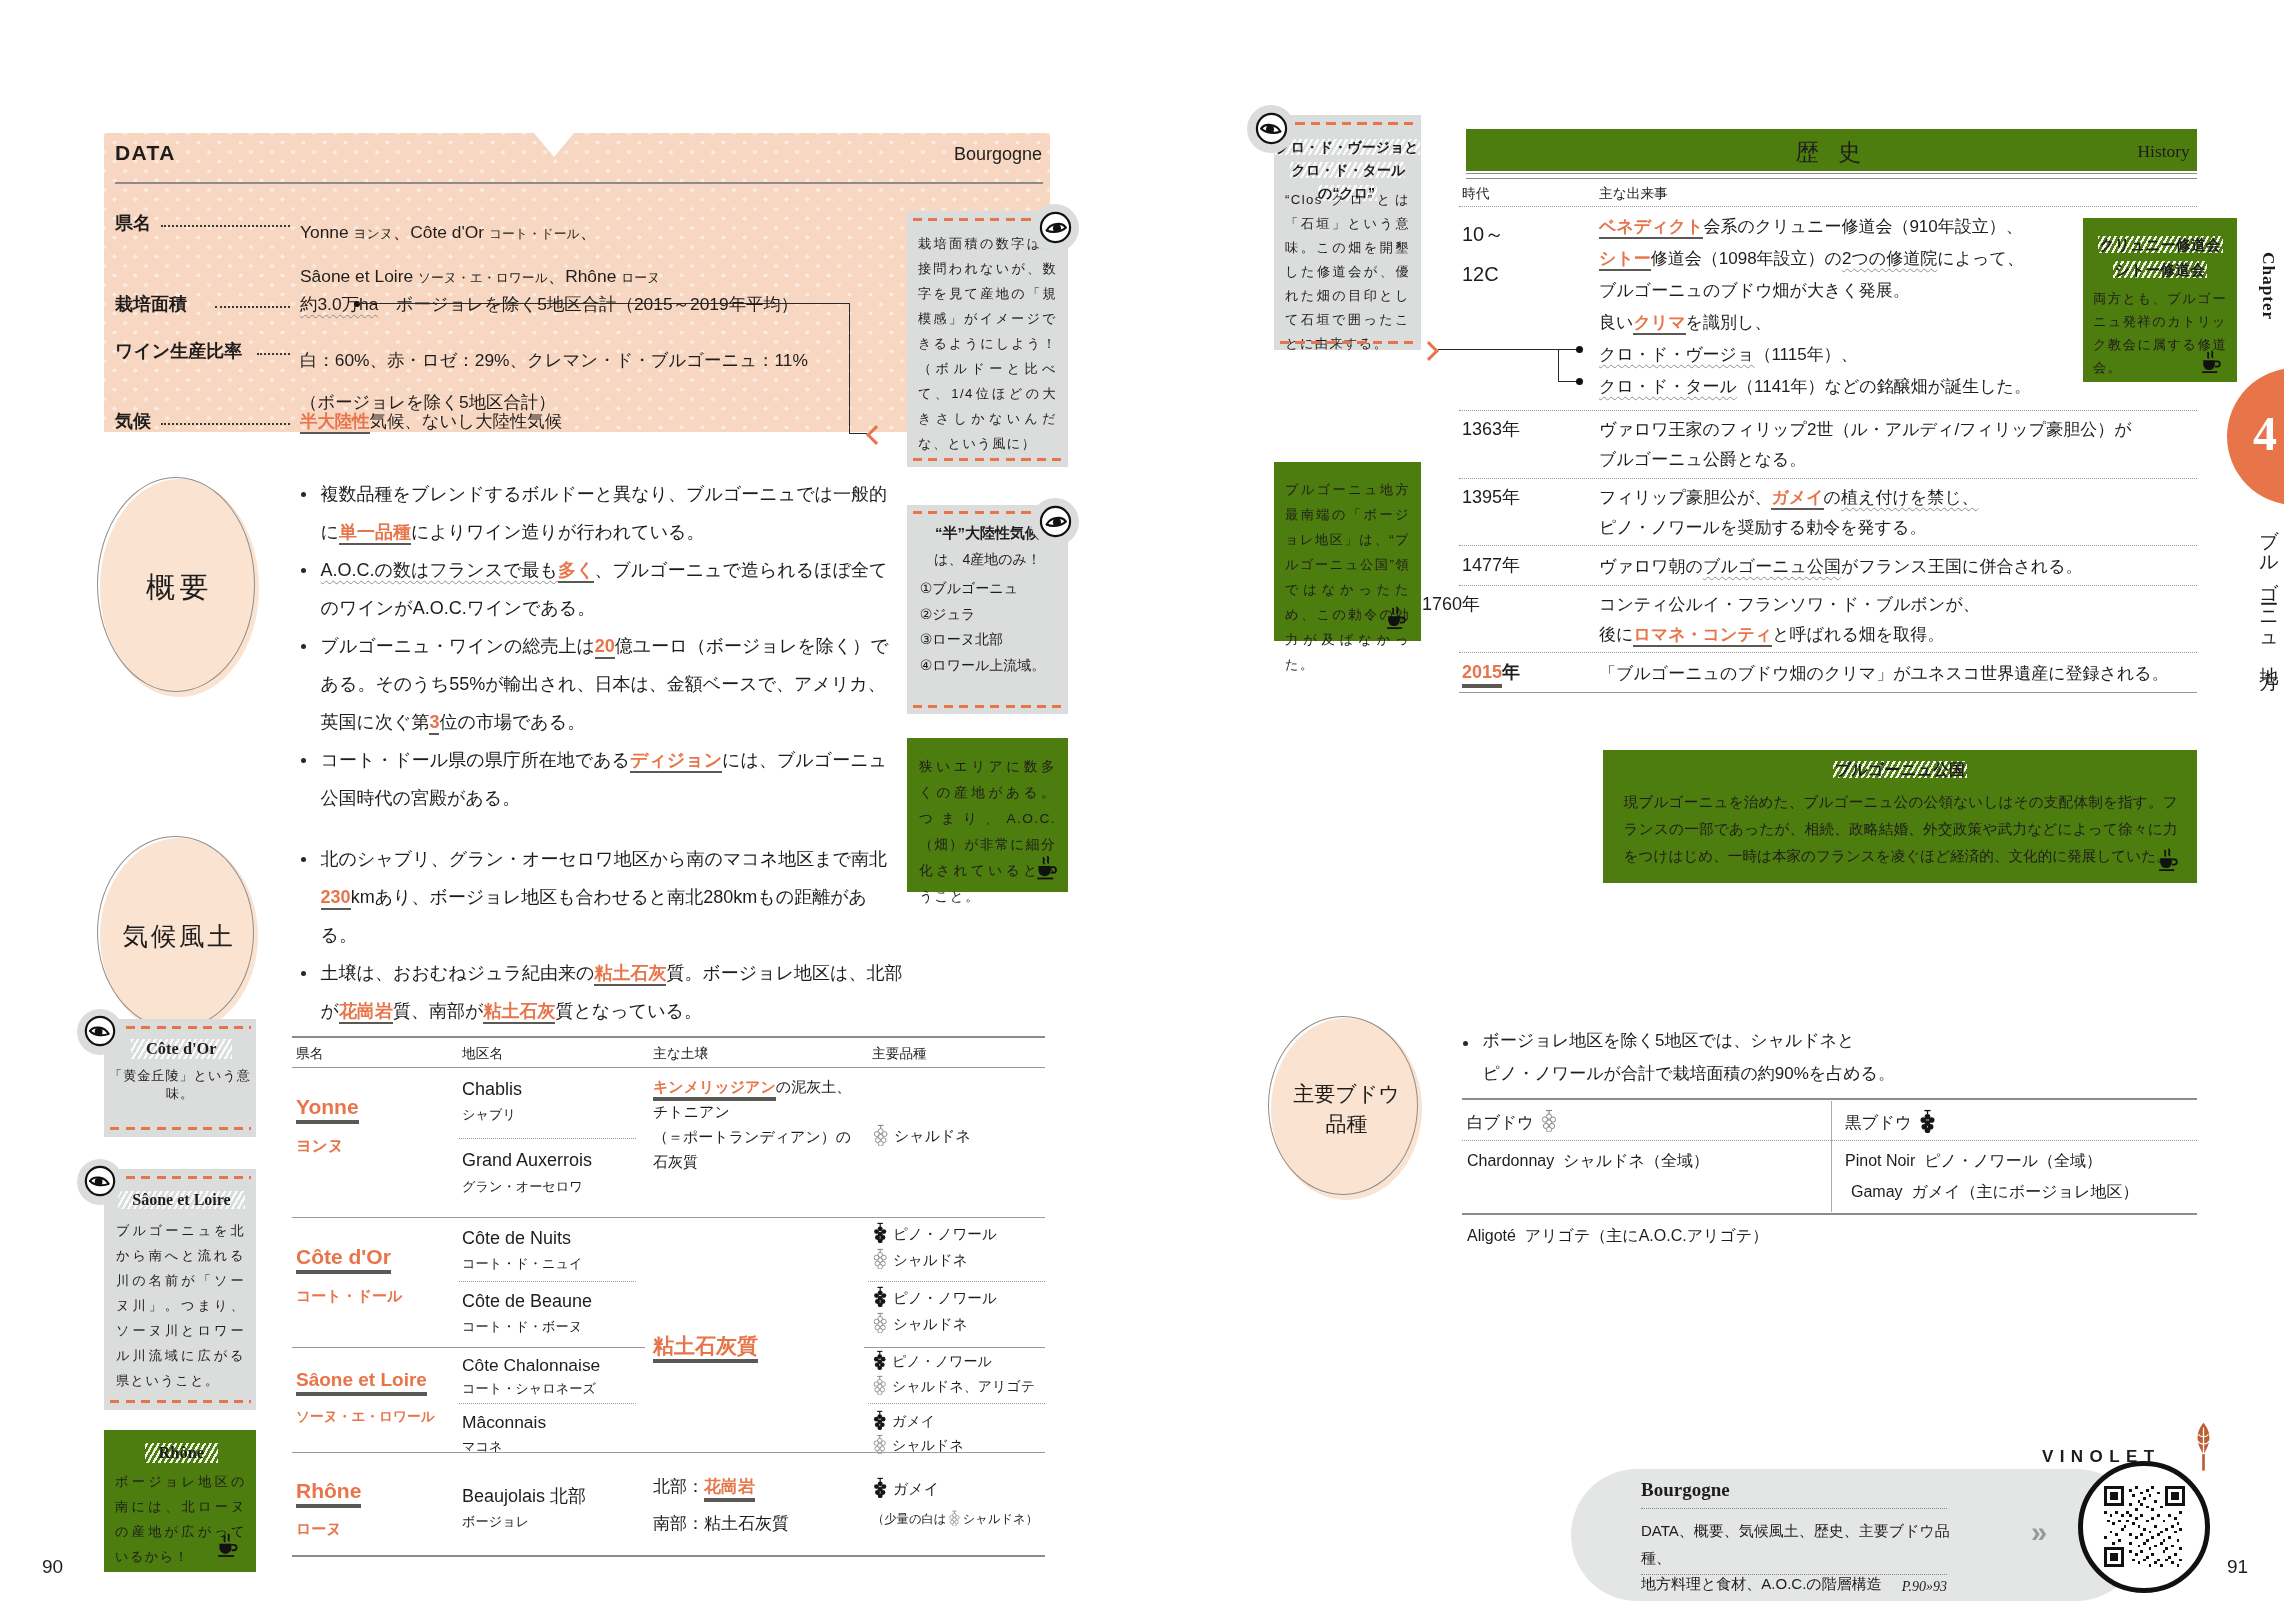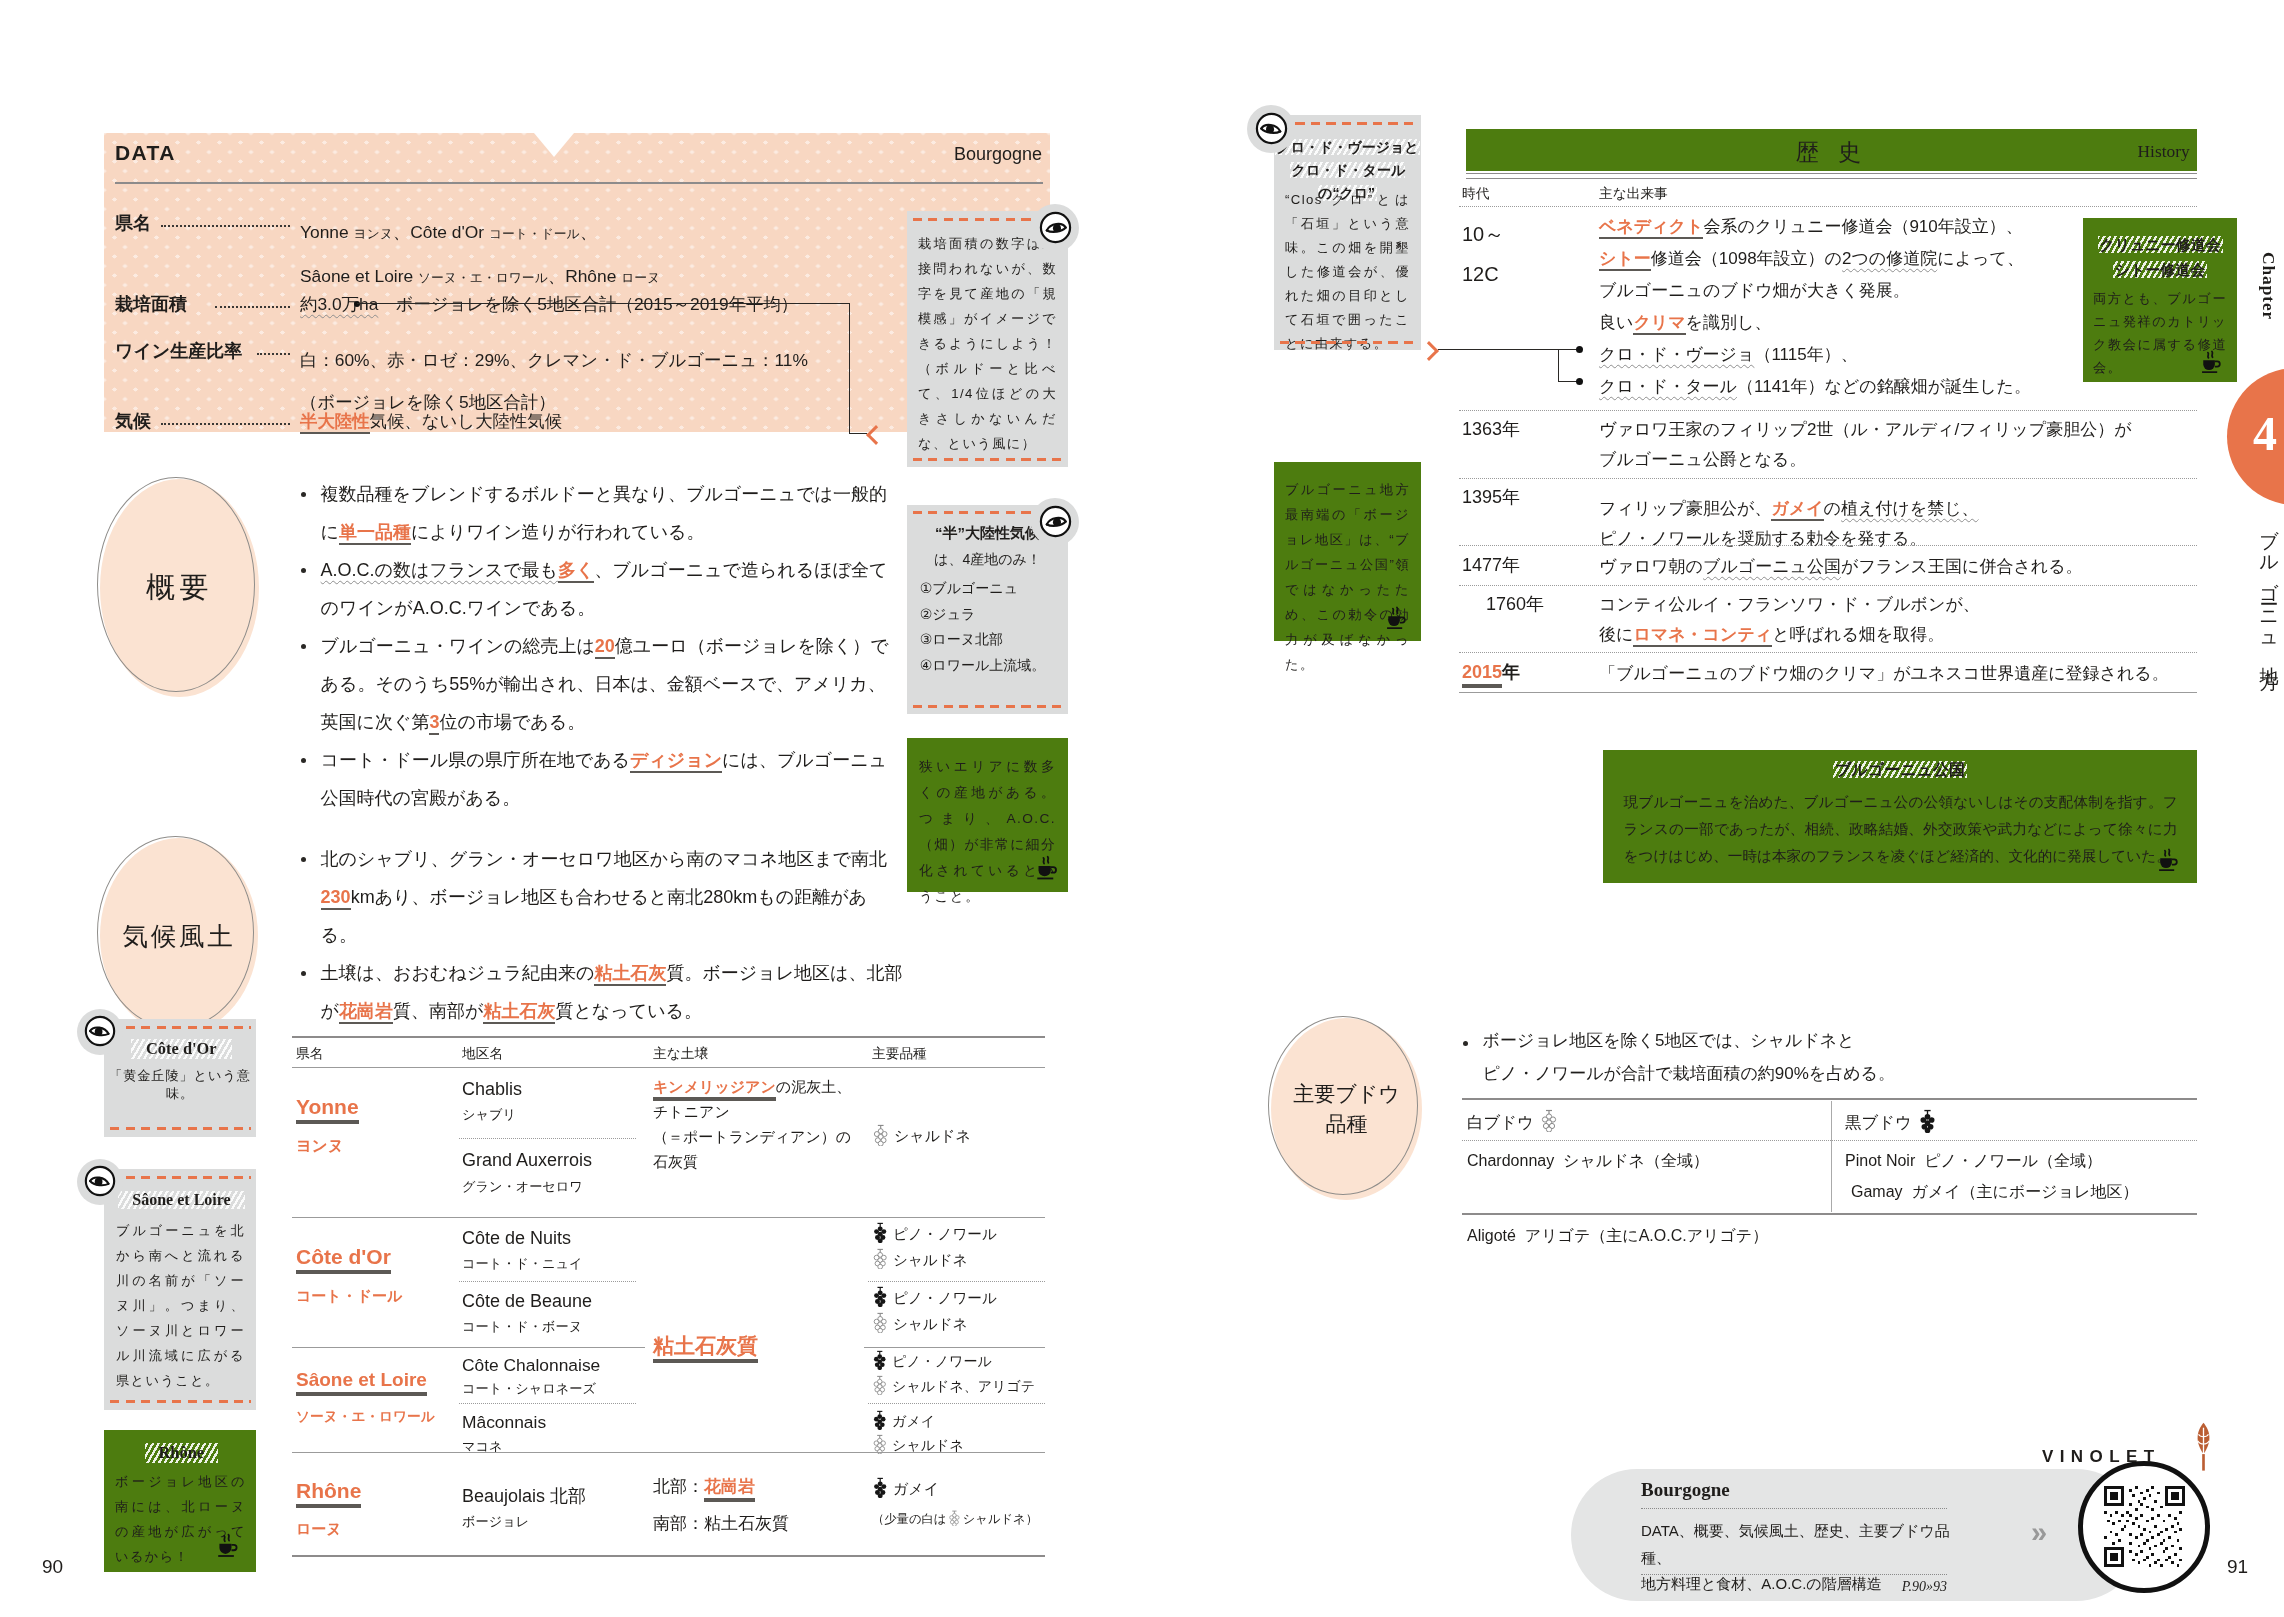--- a/index.html
+++ b/index.html
@@ -470,28 +470,28 @@
 
 <div class="abs" style="left:1462px;top:214px;font-size:20px;line-height:40px;">10～<br>12C</div>
 <div class="abs" style="left:1599px;top:211px;width:598px;font-size:17px;line-height:32px;"><span class="or">ベネディクト</span>会系のクリュニー修道会（910年設立）、<br><span class="or">シトー</span>修道会（1098年設立）の<span class="wv">2つの修道院</span>によって、<br>ブルゴーニュのブドウ畑が大きく発展。<br>良い<span class="or">クリマ</span>を識別し、<br><span class="wv">クロ・ド・ヴージョ</span>（1115年）、<br><span class="wv">クロ・ド・タール</span>（1141年）などの銘醸畑が誕生した。</div>
 <div class="abs rule-dot" style="left:1459px;top:410px;width:738px;"></div>
 
 <div class="abs" style="left:1462px;top:417px;font-size:18px;">1363年</div>
 <div class="abs" style="left:1599px;top:415px;width:598px;font-size:17px;line-height:30px;">ヴァロワ王家のフィリップ2世（ル・アルディ/フィリップ豪胆公）が<br>ブルゴーニュ公爵となる。</div>
 <div class="abs rule-dot" style="left:1459px;top:478px;width:738px;"></div>
 
 <div class="abs" style="left:1462px;top:485px;font-size:18px;">1395年</div>
-<div class="abs" style="left:1599px;top:483px;width:598px;font-size:17px;line-height:30px;margin-top:11px;">フィリップ豪胆公が、<span class="or">ガメイ</span>の<span class="wv">植え付けを禁じ、</span><br>ピノ・ノワールを奨励する勅令を発する。</div>
+<div class="abs" style="left:1599px;top:483px;width:598px;font-size:17px;line-height:30px;">フィリップ豪胆公が、<span class="or">ガメイ</span>の<span class="wv">植え付けを禁じ、</span><br>ピノ・ノワールを奨励する勅令を発する。</div>
 <div class="abs rule-dot" style="left:1459px;top:545px;width:738px;"></div>
 
 <div class="abs" style="left:1462px;top:553px;font-size:18px;">1477年</div>
 <div class="abs" style="left:1599px;top:552px;width:598px;font-size:17px;line-height:30px;">ヴァロワ朝の<span class="wv">ブルゴーニュ公国</span>がフランス王国に併合される。</div>
 <div class="abs rule-dot" style="left:1459px;top:585px;width:738px;"></div>
 
-<div class="abs" style="left:1486px;top:592px;font-size:18px;">1760年</div>
+<div class="abs" style="left:1422px;top:592px;font-size:18px;">1760年</div>
 <div class="abs" style="left:1599px;top:590px;width:598px;font-size:17px;line-height:30px;">コンティ公ルイ・フランソワ・ド・ブルボンが、<br>後に<span class="or">ロマネ・コンティ</span>と呼ばれる畑を取得。</div>
 <div class="abs rule-dot" style="left:1459px;top:652px;width:738px;"></div>
 
 <div class="abs" style="left:1462px;top:660px;font-size:18px;font-weight:700;"><span class="or u8">2015</span>年</div>
 <div class="abs" style="left:1599px;top:659px;width:598px;font-size:17px;line-height:30px;">「ブルゴーニュのブドウ畑のクリマ」がユネスコ世界遺産に登録される。</div>
 <div class="abs rule-thin" style="left:1459px;top:692px;width:738px;"></div>
 
 <div class="abs peach" style="left:2083px;top:218px;width:154px;height:164px;">
   <div class="abs note-t" style="left:0;top:13.7px;width:154px;font-size:15px;line-height:25.6px;"><span class="hl">クリュニー修道会</span><br><span class="hl">シトー修道会</span></div>
   <div class="abs note-b" style="left:10px;top:69px;width:134px;font-size:13.2px;line-height:23px;">両方とも、ブルゴーニュ発祥のカトリック教会に属する修道会。</div>

